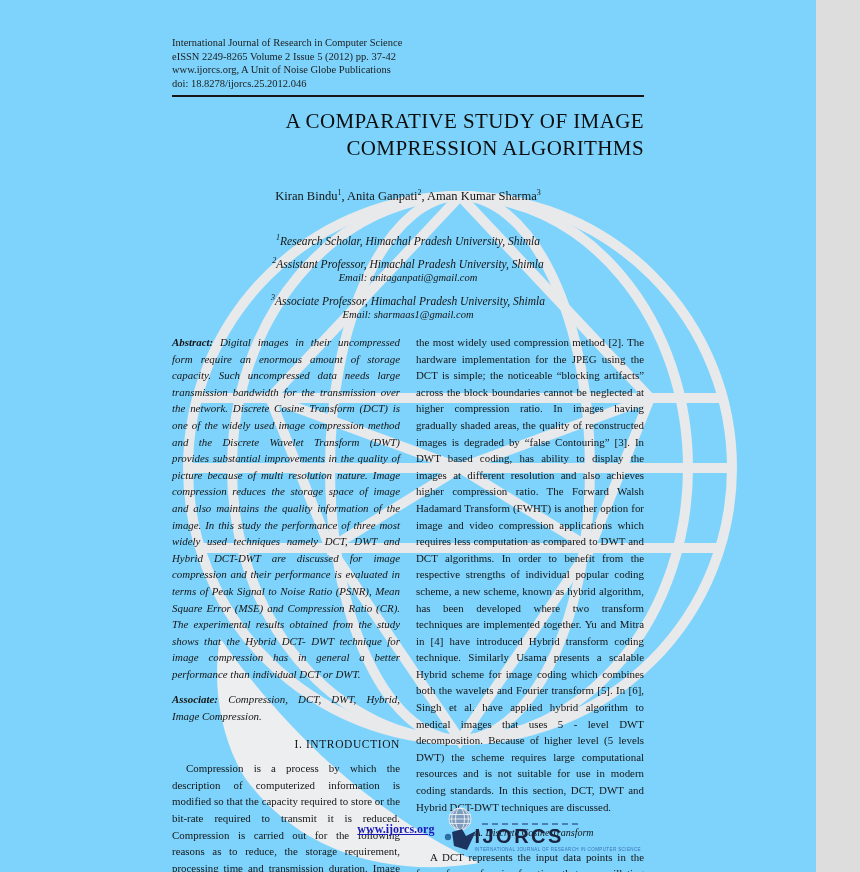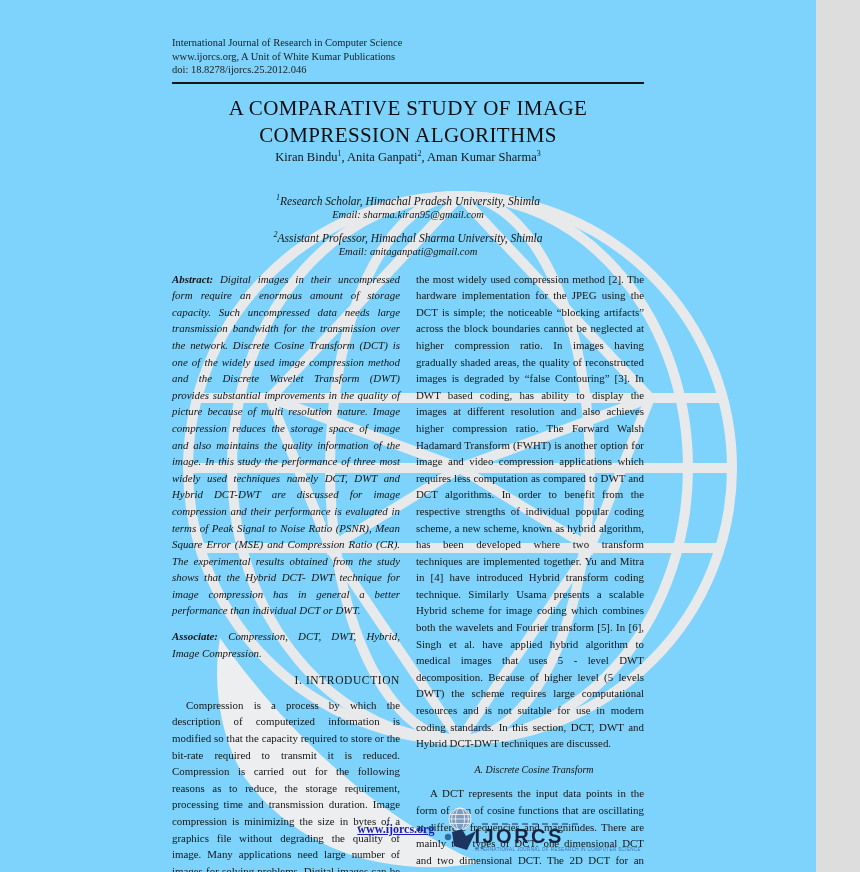--- a/index.html
+++ b/index.html
@@ -8,24 +8,24 @@
     position: relative; width: 816px; height: 872px;
     background: #7dd3fc; color: #141414; overflow: hidden;
   }
   
   .watermark { position: absolute; left: 150px; top: 118px; z-index: 0; }
   
   .content { position: relative; z-index: 1; padding: 36px 172px 0 172px; }
   .hdr-meta { font-size: 10.5px; line-height: 13.6px; color: #1c1c1c; }
   .hdr-rule { border: 0; border-top: 2px solid #161616; margin-top: 5px; }
   .paper-title {
-    margin-top: 11px; text-align: center; font-size: 21px; line-height: 27px;
+    margin-top: 11px; text-align: right; font-size: 21px; line-height: 27px;
     color: #0e0e0e; font-weight: normal; letter-spacing: 0.4px;
   }
-  .authors { margin-top: 0; text-align: center; font-size: 12.5px; }
+  .authors { margin-top: 26px; text-align: center; font-size: 12.5px; }
   .authors sup { font-size: 8px; }
   .affils { margin-top: 26px; text-align: center; }
   .affil-block { margin-bottom: 7px; }
   .affil-role { font-style: italic; font-size: 11.5px; line-height: 14px; }
   .affil-role sup { font-size: 8px; font-style: italic; }
   .affil-email { font-style: italic; font-size: 10.5px; line-height: 13px; }
   
   .cols { display: flex; gap: 16px; margin-top: 13px; }
   .col { width: 250px; font-size: 10.9px; line-height: 16.6px; text-align: justify; }
   .abstract, .keywords { font-style: italic; }
@@ -73,41 +73,45 @@
       <polyline points="120,280 180,430 310,350 440,430 500,280"></polyline>
       <polyline points="180,430 310,622 440,430"></polyline>
     </g>
     <path d="M70,520 C140,620 230,700 330,745 C240,760 150,735 95,660 C70,620 62,565 70,520 Z" fill="#eceef0" stroke="none"></path>
   </svg>
 
   <div class="content">
 
     <div class="hdr-meta">
       <div>International Journal of Research in Computer Science</div>
-      <div>www.ijorcs.org, A Unit of White Kumar Publications</div>
+      <div>eISSN 2249-8265 Volume 2 Issue 5 (2012) pp. 37-42</div>
+      <div>www.ijorcs.org, A Unit of Noise Globe Publications</div>
       <div>doi: 18.8278/ijorcs.25.2012.046</div>
     </div>
     <hr class="hdr-rule">
 
     <h1 class="paper-title">A COMPARATIVE STUDY OF IMAGE COMPRESSION ALGORITHMS</h1>
 
     <div class="authors">
       <span>Kiran Bindu</span><sup>1</sup><span>, </span>
       <span>Anita Ganpati</span><sup>2</sup><span>, </span>
       <span>Aman Kumar Sharma</span><sup>3</sup>
     </div>
 
     <div class="affils">
       <div class="affil-block">
         <div class="affil-role"><sup>1</sup><span>Research Scholar, Himachal Pradesh University, Shimla</span></div>
-        <div class="affil-email">Email: sharma.kiran95@gmail.com</div>
       </div>
       <div class="affil-block">
-        <div class="affil-role"><sup>2</sup><span>Assistant Professor, Himachal Sharma University, Shimla</span></div>
+        <div class="affil-role"><sup>2</sup><span>Assistant Professor, Himachal Pradesh University, Shimla</span></div>
         <div class="affil-email">Email: anitaganpati@gmail.com</div>
+      </div>
+      <div class="affil-block">
+        <div class="affil-role"><sup>3</sup><span>Associate Professor, Himachal Pradesh University, Shimla</span></div>
+        <div class="affil-email">Email: sharmaas1@gmail.com</div>
       </div>
     </div>
 
     <div class="cols">
 
       <div class="col">
         <div class="abstract">
           <span class="lbl">Abstract:</span><span> Digital images in their uncompressed form require an enormous amount of storage capacity. Such uncompressed data needs large transmission bandwidth for the transmission over the network. Discrete Cosine Transform (DCT) is one of the widely used image compression method and the Discrete Wavelet Transform (DWT) provides substantial improvements in the quality of picture because of multi resolution nature. Image compression reduces the storage space of image and also maintains the quality information of the image. In this study the performance of three most widely used techniques namely DCT, DWT and Hybrid DCT-DWT are discussed for image compression and their performance is evaluated in terms of Peak Signal to Noise Ratio (PSNR), Mean Square Error (MSE) and Compression Ratio (CR). The experimental results obtained from the study shows that the Hybrid DCT- DWT technique for image compression has in general a better performance than individual DCT or DWT.</span>
         </div>
         <div class="keywords">

